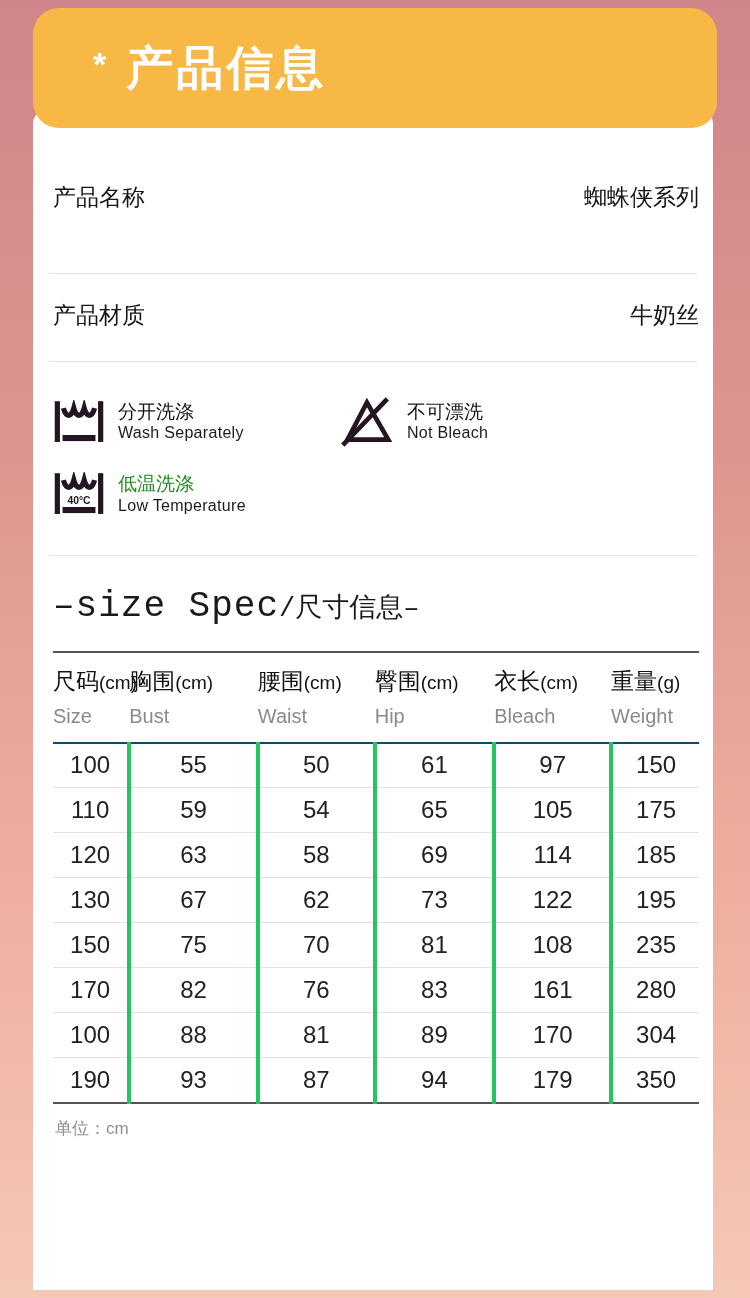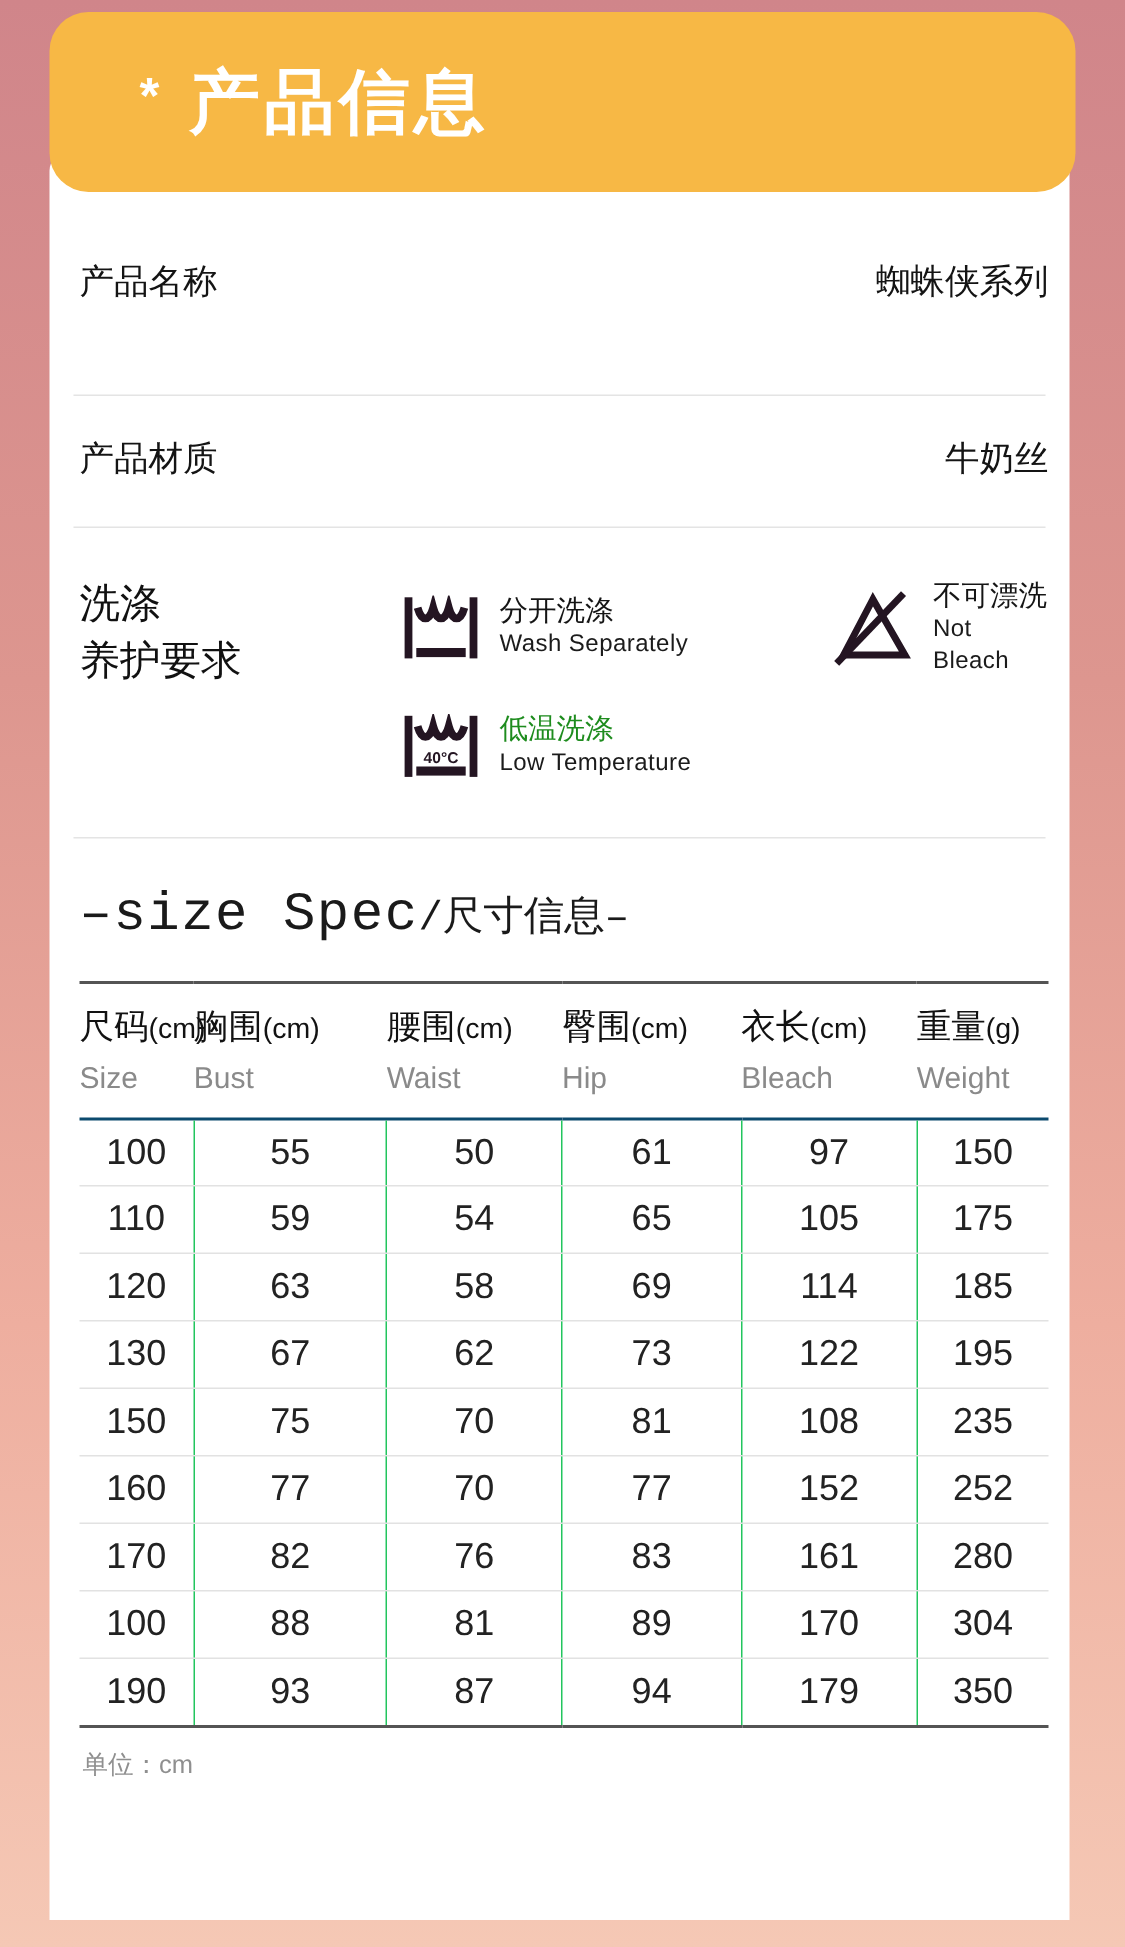--- a/index.html
+++ b/index.html
@@ -20,21 +20,21 @@
   .banner .asterisk {
     color:#fff; font-size:34px; font-weight:bold; margin-right:20px;
     transform:translateY(-4px);
   }
   .banner .title {
     color:#fff; font-size:47px; font-weight:bold; letter-spacing:3px;
   }
 
   
   .card {
-    position:absolute; left:33px; top:100px; width:680px; height:1180px;
+    position:absolute; left:33px; top:110px; width:680px; height:1180px;
     background:#ffffff; border-radius:14px 14px 0 0; z-index:1;
     padding:0 14px 0 20px;
   }
 
   .info-row {
     display:flex; justify-content:space-between; align-items:center;
     font-size:23px; color:#141414;
   }
   .info-row.first { padding-top:72px; }
   .info-row.second { margin-top:26px; }
@@ -69,21 +69,21 @@
     padding:13px 0 14px; border-bottom:2px solid #0c4a6e;
     font-weight:normal; text-align:left;
   }
   .th-line1 { font-size:23px; color:#121212; white-space:nowrap; }
   .th-unit  { font-size:19px; color:#121212; }
   .th-en    { font-size:20px; color:#8a8a8a; margin-top:8px; }
   .size-table tbody td {
     height:45px; text-align:center; font-size:24px; color:#222;
     border-bottom:1px solid #e2e2e2;
   }
-  .size-table tbody td:not(:last-child) { border-right:1px solid #22c55e; }
+  .size-table tbody td:not(:last-child) { border-right:4px solid #22c55e; }
   .size-table tbody tr:last-child td { border-bottom:2px solid #545454; }
 
   .unit-note { margin-top:13px; font-size:17px; color:#8f8f8f; padding-left:2px; }
 </style>
 </head>
 <body>
 
 <div class="page">
 
   <div class="banner">
@@ -101,24 +101,20 @@
     <div class="divider d1"></div>
 
     <div class="info-row second">
       <span>产品材质</span>
       <span>牛奶丝</span>
     </div>
 
     <div class="divider d2"></div>
 
     <div class="care-section">
-      <div class="care-label">
-        <div>洗涤</div>
-        <div>养护要求</div>
-      </div>
       <div class="care-grid">
 
         <div class="care-item">
           <svg class="care-glyph" viewBox="0 0 60 50" width="52" height="44">
             <rect x="2" y="1" width="6" height="47" fill="currentColor"></rect>
             <rect x="52" y="1" width="6" height="47" fill="currentColor"></rect>
             <rect x="11" y="40" width="38" height="7" fill="currentColor"></rect>
             <path d="M12 9 c3 11 9 11 12 0 c3 11 9 11 12 0 c3 11 9 11 12 0" fill="none" stroke="currentColor" stroke-width="6"></path>
           </svg>
           <div class="care-text">
@@ -234,28 +230,20 @@
           </tr>
           <tr>
             <td>150</td>
             <td>75</td>
             <td>70</td>
             <td>81</td>
             <td>108</td>
             <td>235</td>
           </tr>
           <tr>
-            <td>160</td>
-            <td>77</td>
-            <td>70</td>
-            <td>77</td>
-            <td>152</td>
-            <td>252</td>
-          </tr>
-          <tr>
             <td>170</td>
             <td>82</td>
             <td>76</td>
             <td>83</td>
             <td>161</td>
             <td>280</td>
           </tr>
           <tr>
             <td>100</td>
             <td>88</td>

